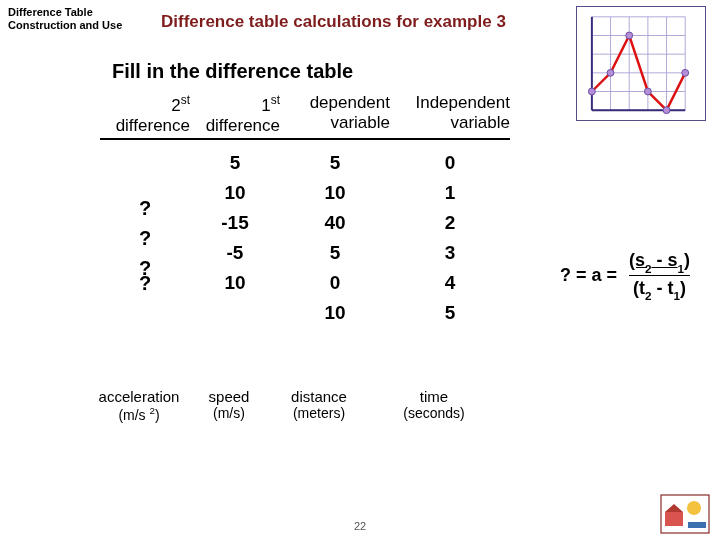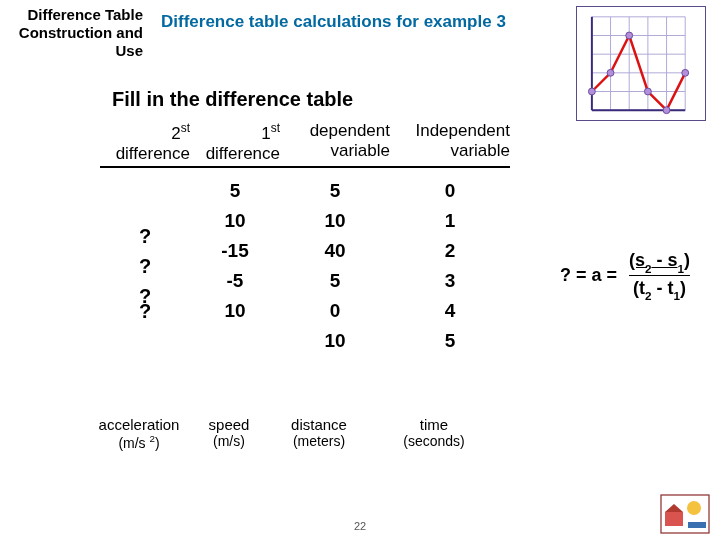--- a/index.html
+++ b/index.html
@@ -6,22 +6,22 @@
   html, body { margin: 0; padding: 0; }
   body {
     width: 720px;
     height: 540px;
     font-family: Verdana, Arial, sans-serif;
     background: #fff;
     position: relative;
     color: #000;
   }
   .header-row { display: flex; align-items: flex-start; padding: 6px 8px 0 8px; }
-  .topic-label { font-size: 15px; font-weight: bold; line-height: 1.2; width: 135px; text-align: right; }
-  .page-title { font-size: 17px; font-weight: bold; color: #0369a1; margin-left: 18px; padding-top: 6px; }
+  .topic-label { font-size: 11px; font-weight: bold; line-height: 1.2; width: 135px; }
+  .page-title { font-size: 17px; font-weight: bold; color: #7f1d1d; margin-left: 18px; padding-top: 6px; }
   .graph-box { position: absolute; top: 6px; right: 14px; width: 130px; height: 115px; border: 1.5px solid #5a4a8a; background: #fff; }
   .graph-box svg { width: 100%; height: 100%; display: block; }
   .subtitle { font-size: 20px; font-weight: bold; margin: 28px 0 10px 112px; }
   .table-wrap { margin-left: 100px; }
   .col-headers { display: flex; gap: 0; }
   .ch { text-align: right; font-size: 17px; font-weight: normal; }
   .ch1 { width: 90px; }
   .ch2 { width: 90px; }
   .ch3 { width: 110px; }
   .ch4 { width: 120px; }

